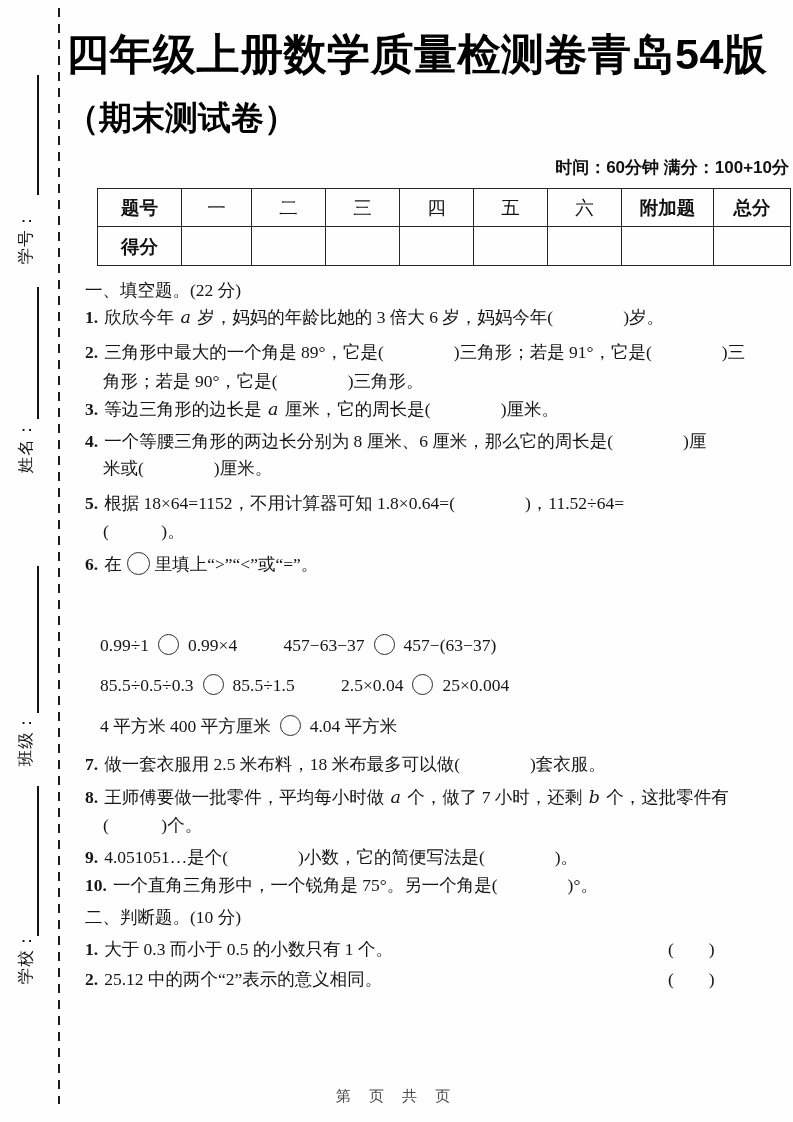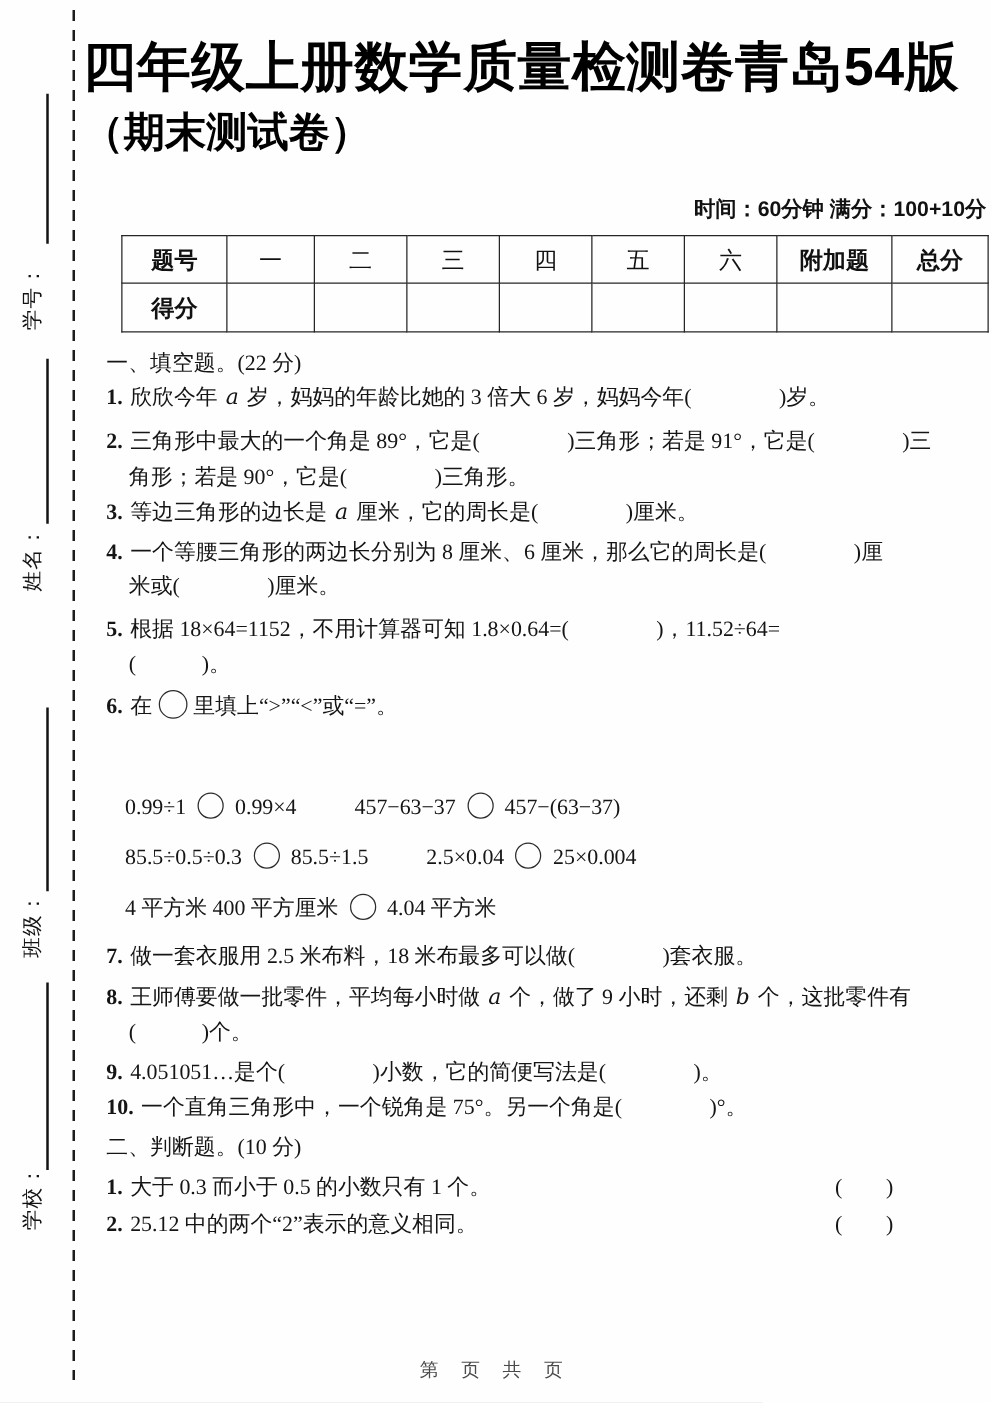--- a/index.html
+++ b/index.html
@@ -24,21 +24,21 @@
     font-family:"Liberation Serif","DejaVu Serif",serif;
   }
   
   .head{position:absolute;left:66px;right:0;top:30px;text-align:left;}
   .title{
     font-family:"Liberation Sans","DejaVu Sans",sans-serif;
     font-weight:800;font-size:43px;line-height:1.15;color:#000;letter-spacing:.5px;
   }
   .subtitle{
     font-family:"Liberation Sans","DejaVu Sans",sans-serif;
-    font-weight:700;font-size:33px;margin-top:5px;color:#000;
+    font-weight:700;font-size:33px;margin-top:17px;color:#000;
   }
   .meta{
     position:absolute;right:4px;top:156px;
     font-family:"Liberation Sans","DejaVu Sans",sans-serif;
     font-weight:600;font-size:17px;color:#111;
   }
   
   table.score{
     position:absolute;left:97px;top:188px;width:693px;
     border-collapse:collapse;table-layout:fixed;
@@ -169,21 +169,21 @@
   <div class="line cmp" style="top:673px">
     <span class="cmp-item"><span>85.5÷0.5÷0.3</span><span class="circ"></span><span>85.5÷1.5</span></span>
     <span class="cmp-item"><span>2.5×0.04</span><span class="circ"></span><span>25×0.004</span></span>
   </div>
   <div class="line cmp" style="top:714px">
     <span class="cmp-item"><span>4 平方米 400 平方厘米</span><span class="circ"></span><span>4.04 平方米</span></span>
   </div>
 
   <div class="line" style="top:752px"><span class="qnum">7.</span><span>做一套衣服用 2.5 米布料，18 米布最多可以做(　　　　)套衣服。</span></div>
 
-  <div class="line" style="top:785px"><span class="qnum">8.</span><span>王师傅要做一批零件，平均每小时做 </span><span class="var">a</span><span> 个，做了 9 小时，还剩 </span><span class="var">b</span><span> 个，这批零件有</span></div>
+  <div class="line" style="top:785px"><span class="qnum">8.</span><span>王师傅要做一批零件，平均每小时做 </span><span class="var">a</span><span> 个，做了 7 小时，还剩 </span><span class="var">b</span><span> 个，这批零件有</span></div>
   <div class="line indent" style="top:813px">(　　　)个。</div>
 
   <div class="line" style="top:845px"><span class="qnum">9.</span><span>4.051051…是个(　　　　)小数，它的简便写法是(　　　　)。</span></div>
 
   <div class="line" style="top:873px"><span class="qnum">10.</span><span>一个直角三角形中，一个锐角是 75°。另一个角是(　　　　)°。</span></div>
 
   <div class="line sec" style="top:905px">二、判断题。(10 分)</div>
 
   <div class="line" style="top:937px"><span class="qnum">1.</span><span>大于 0.3 而小于 0.5 的小数只有 1 个。</span><span class="ans">(　　)</span></div>
 

